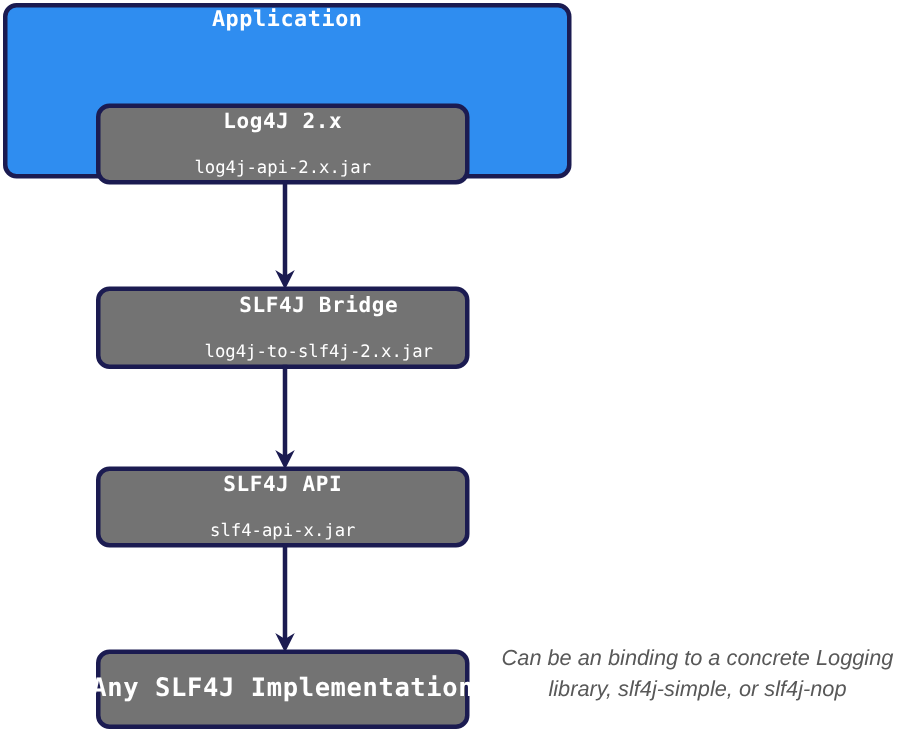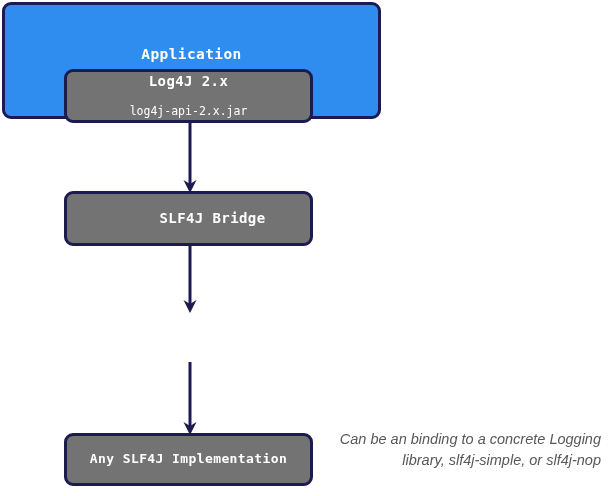--- a/index.html
+++ b/index.html
@@ -32,21 +32,20 @@
     justify-content: center;
     text-align: center;
   }
   .node-app {
     left: 2px;
     top: 2px;
     width: 379px;
     height: 117px;
     background: #2f8df0;
     justify-content: flex-start;
-    padding-top: 41px;
   }
   .node-pink {
     left: 64px;
     width: 249px;
     background: #737373;
   }
   .box-log4j   { top: 69px;  height: 54px; }
   .box-bridge  { top: 191px; height: 55px; padding-left: 48px; }
   .box-api     { top: 311px; height: 54px; }
   .box-impl    { top: 433px; height: 53px; }
@@ -66,21 +65,21 @@
   .node-sub {
     font-family: "DejaVu Sans Mono", "Liberation Mono", monospace;
     font-weight: normal;
     font-size: 11.5px;
     color: #ffffff;
     line-height: 1.15;
     margin-top: 16px;
     white-space: nowrap;
   }
   .box-impl .node-title {
-    font-size: 13px;
+    font-size: 17px;
   }
 
   
   .arrow {
     position: absolute;
     left: 181px;
     width: 18px;
   }
   .arrow svg { display: block; }
   .arrow-1 { top: 120px; height: 74px; }
@@ -91,21 +90,21 @@
   .annotation {
     position: absolute;
     left: 329px;
     top: 429px;
     width: 272px;
     font-family: "Liberation Sans", sans-serif;
     font-style: italic;
     font-size: 14.5px;
     line-height: 1.42;
     color: #585858;
-    text-align: right;
+    text-align: center;
   }
 </style>
 </head>
 <body>
 
 <div id="canvas">
 
   <div class="node node-app">
     <span class="node-title">Application</span>
   </div>
@@ -117,29 +116,34 @@
 
   <div class="arrow arrow-1">
     <svg width="18" height="74" viewBox="0 0 18 74" xmlns="http://www.w3.org/2000/svg">
       <line x1="9" y1="0" x2="9" y2="66" stroke="#1b1b51" stroke-width="3"></line>
       <path d="M9 73 L2.5 60 L9 64 L15.5 60 Z" fill="#1b1b51"></path>
     </svg>
   </div>
 
   <div class="node node-pink box-bridge">
     <span class="node-title">SLF4J Bridge</span>
+    <span class="node-sub">log4j-to-slf4j-2.x.jar</span>
   </div>
 
   <div class="arrow arrow-2">
     <svg width="18" height="71" viewBox="0 0 18 71" xmlns="http://www.w3.org/2000/svg">
       <line x1="9" y1="0" x2="9" y2="63" stroke="#1b1b51" stroke-width="3"></line>
       <path d="M9 70 L2.5 57 L9 61 L15.5 57 Z" fill="#1b1b51"></path>
     </svg>
   </div>
 
+  <div class="node node-pink box-api">
+    <span class="node-title">SLF4J API</span>
+    <span class="node-sub">slf4-api-x.jar</span>
+  </div>
 
   <div class="arrow arrow-3">
     <svg width="18" height="74" viewBox="0 0 18 74" xmlns="http://www.w3.org/2000/svg">
       <line x1="9" y1="0" x2="9" y2="66" stroke="#1b1b51" stroke-width="3"></line>
       <path d="M9 73 L2.5 60 L9 64 L15.5 60 Z" fill="#1b1b51"></path>
     </svg>
   </div>
 
   <div class="node node-pink box-impl">
     <span class="node-title">Any SLF4J Implementation</span>

